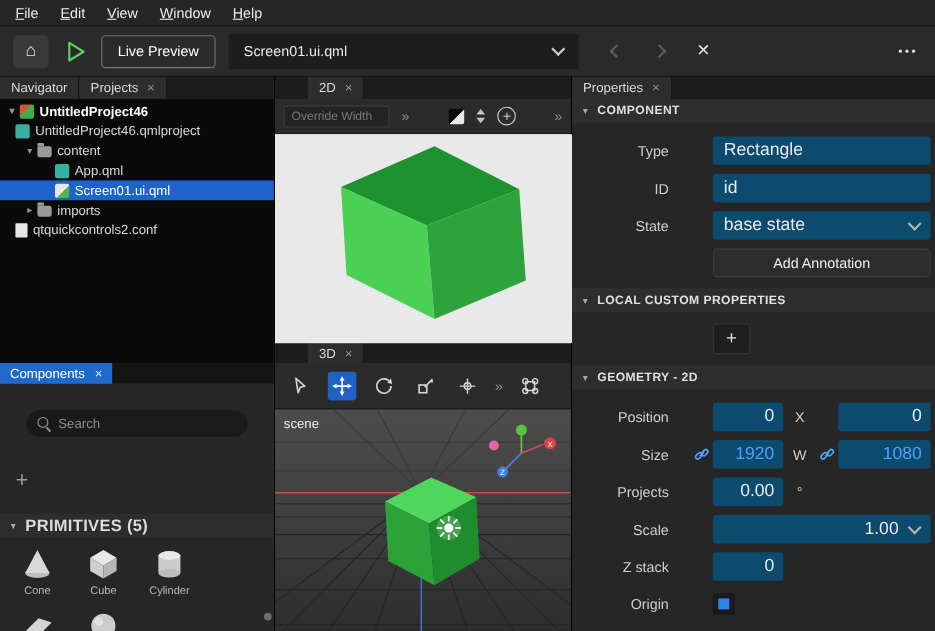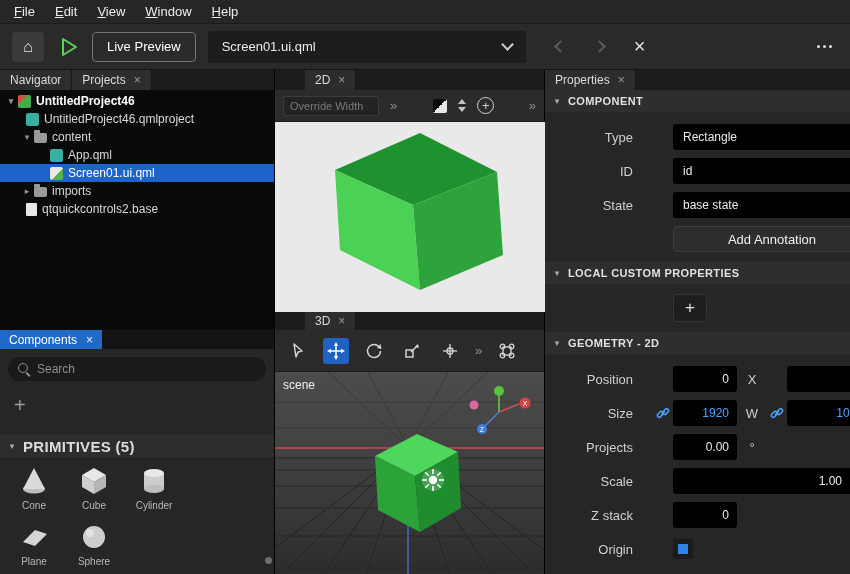--- a/index.html
+++ b/index.html
@@ -22,52 +22,52 @@
   .c-left { transform:rotate(135deg); border-color:#5b5b5b; }
   .c-right { transform:rotate(-45deg); border-color:#5b5b5b; }
   .nav-arrow { margin-left:30px; display:flex; align-items:center; }
   .close-x { font-size:20px; color:#e2e2e2; margin-left:30px; }
   .spacer { flex:1; }
   .dots { display:flex; gap:3px; margin-right:6px; }
   .dots i { width:3px; height:3px; background:#e0e0e0; border-radius:50%; }
 
   
   .main { position:absolute; top:70px; left:0; right:0; bottom:0; display:flex; }
-  .col-left { width:275px; flex:none; display:flex; flex-direction:column; background:#737373; border-right:1px solid #000; position:relative; }
+  .col-left { width:250px; flex:none; display:flex; flex-direction:column; background:#737373; border-right:1px solid #000; position:relative; }
   .col-center { width:270px; flex:none; display:flex; flex-direction:column; background:#262626; border-right:1px solid #000; }
   .col-right { flex:1; display:flex; flex-direction:column; background:#262626; }
 
   
   .tabbar { height:20px; background:#1c1c1c; display:flex; align-items:stretch; flex:none; }
   .tab { display:flex; align-items:center; gap:8px; padding:0 10px; font-size:12px; color:#dadada; background:#2d2d2d; border-right:1px solid #161616; }
   .tab .tclose { color:#9a9a9a; font-size:12px; }
   .tab.offset { margin-left:30px; }
   .tab.offset8 { margin-left:0; }
 
   
   .tree { height:240px; background:#0a0a0a; padding-top:2px; overflow:hidden; flex:none; }
   .trow { height:18px; display:flex; align-items:center; font-size:12px; color:#d8d8d8; white-space:nowrap; }
   .trow.sel { background:#1e63c9; color:#fff; }
   .trow.root { font-weight:bold; color:#fff; }
-  .lv0 { padding-left:4px; } .lv1 { padding-left:20px; } .lv1f { padding-left:26px; } .lv2 { padding-left:50px; }
+  .lv0 { padding-left:4px; } .lv1 { padding-left:20px; } .lv1f { padding-left:14px; } .lv2 { padding-left:50px; }
   .tchev { width:14px; color:#949494; font-size:9px; text-align:center; flex:none; }
   .ticon { width:13px; height:13px; border-radius:2px; margin-right:5px; flex:none; position:relative; }
   .i-project { background:linear-gradient(135deg,#d44f3f 0 38%,#3fae46 38%); }
   .i-qml { background:#35b0a2; }
   .i-folder { background:#9a9a9a; border-radius:1px 2px 2px 2px; height:10px; margin-top:2px; }
   .i-folder::before { content:""; position:absolute; top:-3px; left:0; width:6px; height:3px; background:#9a9a9a; border-radius:1px 1px 0 0; }
   .i-ui { background:linear-gradient(135deg,#e8e8e8 55%,#54b54f 55%); }
   .i-conf { background:#e6e6e6; width:11px; height:13px; border-radius:1px; }
 
   
   .comp-tabbar { height:19px; background:#141414; display:flex; flex:none; }
   .comp-tab { background:#1f6ac9; color:#fff; font-size:12px; padding:0 9px; display:flex; align-items:center; gap:9px; }
   .comp-tab .tclose { color:#e8f0ff; font-size:12px; }
   .comp-body { flex:1; background:#262626; display:flex; flex-direction:column; }
-  .searchbox { margin:8px; height:24px; background:#1a1a1a; border-radius:12px; display:flex; align-items:center; padding:0 9px; gap:6px; flex:none; }
+  .searchbox { margin:24px; height:24px; background:#1a1a1a; border-radius:12px; display:flex; align-items:center; padding:0 9px; gap:6px; flex:none; }
   .searchbox input { flex:1; background:transparent; border:none; outline:none; color:#ddd; font-size:12px; }
   .searchbox input::placeholder { color:#8f8f8f; }
   .mag { position:relative; width:14px; height:14px; flex:none; }
   .mag::before { content:""; position:absolute; left:1px; top:1px; width:8px; height:8px; border:1.5px solid #8f8f8f; border-radius:50%; }
   .mag::after { content:""; position:absolute; left:10px; top:10px; width:5px; height:1.5px; background:#8f8f8f; transform:rotate(45deg); transform-origin:0 0; }
   .add-module { font-size:20px; color:#9c9c9c; margin:4px 0 0 14px; height:24px; line-height:24px; flex:none; }
   .lsec { height:22px; background:#2d2d2d; margin-top:18px; display:flex; align-items:center; padding-left:6px; gap:5px; flex:none; }
   .lsec .caret, .sec .caret { color:#aaa; font-size:9px; width:12px; text-align:center; }
   .lsec .ltitle { font-size:15px; font-weight:bold; color:#dcdcdc; letter-spacing:.3px; }
   .prim-grid { display:grid; grid-template-columns:repeat(3,60px); padding:10px 4px 0 4px; row-gap:12px; }
@@ -94,21 +94,21 @@
   .canvas3d { flex:1; position:relative; overflow:hidden; }
 
   
   .props { flex:1; overflow:hidden; padding-bottom:4px; }
   .sec { height:22px; background:#2e2e2e; display:flex; align-items:center; padding-left:6px; gap:5px; margin-bottom:12px; }
   .sec .stitle { font-size:11px; font-weight:bold; color:#e0e0e0; letter-spacing:.4px; }
   .sec.mb10 { margin-bottom:10px; }
   .prop-row { display:flex; align-items:center; height:26px; margin-bottom:8px; }
   .prop-label { width:108px; flex:none; text-align:right; padding-right:20px; color:#cfcfcf; font-size:13px; }
   .slot { width:20px; flex:none; display:flex; align-items:center; justify-content:center; }
-  .field { background:#000000; border-radius:3px; height:26px; display:flex; align-items:center; color:#eaeaea; font-size:12px; }
+  .field { background:#0c4a6e; border-radius:3px; height:26px; display:flex; align-items:center; color:#eaeaea; font-size:16px; }
   .field.wide { width:198px; padding:0 10px; }
   .spin { width:64px; justify-content:flex-end; padding-right:8px; }
   .spin2 { width:84px; justify-content:flex-end; padding-right:8px; }
   .bluev { color:#4da1ff; }
   .unit { width:30px; flex:none; text-align:center; color:#cfcfcf; font-size:13px; }
   .combo-val { flex:1; text-align:right; padding-right:10px; }
   .ann-btn { width:198px; height:26px; margin-left:128px; background:#2d2d2d; border:1px solid #3d3d3d; border-radius:4px; color:#f0f0f0; font-size:13px; display:flex; align-items:center; justify-content:center; margin-bottom:10px; }
   .plus-btn { width:34px; height:28px; margin-left:128px; background:#1e1e1e; border:1px solid #353535; border-radius:4px; color:#e0e0e0; font-size:17px; display:flex; align-items:center; justify-content:center; margin-bottom:10px; }
   .origin-box { width:20px; height:20px; background:#1b1b1b; border-radius:2px; display:flex; align-items:center; justify-content:center; }
   .origin-box i { width:10px; height:10px; background:#2d83e8; display:block; }
@@ -192,21 +192,21 @@
           <span class="ticon i-ui"></span>
           <span>Screen01.ui.qml</span>
         </div>
         <div class="trow lv1">
           <span class="tchev">▸</span>
           <span class="ticon i-folder"></span>
           <span>imports</span>
         </div>
         <div class="trow lv1f">
           <span class="ticon i-conf"></span>
-          <span>qtquickcontrols2.base</span>
+          <span>qtquickcontrols2.conf</span>
         </div>
       </div>
 
       <div class="comp-tabbar">
         <div class="comp-tab">
           <span>Components</span>
           <span class="tclose">×</span>
         </div>
       </div>
 

